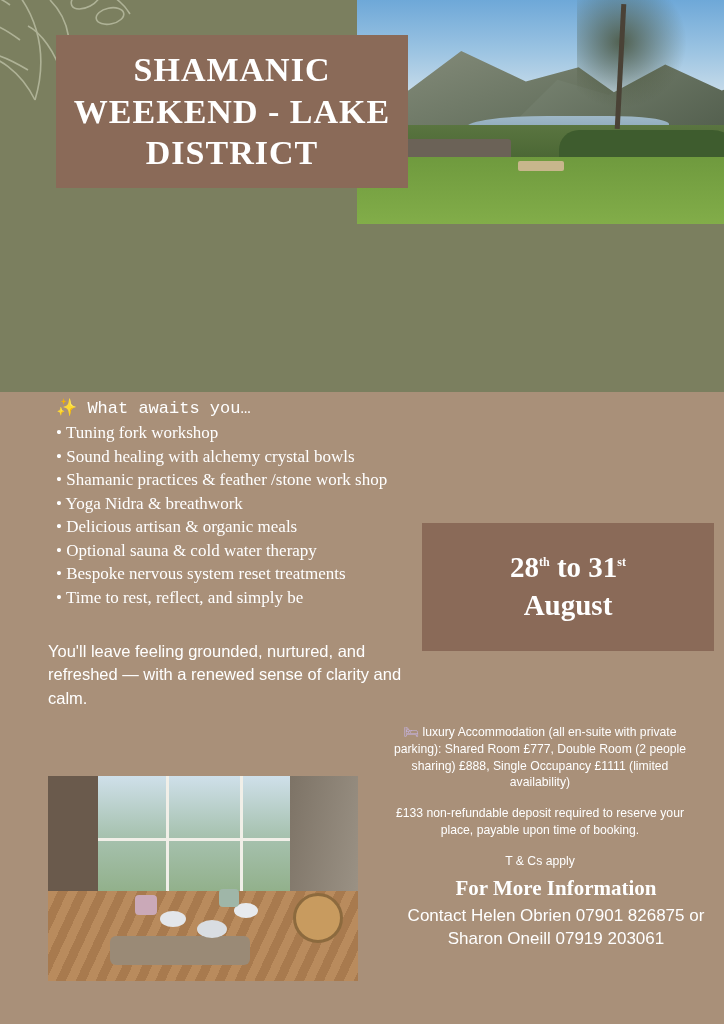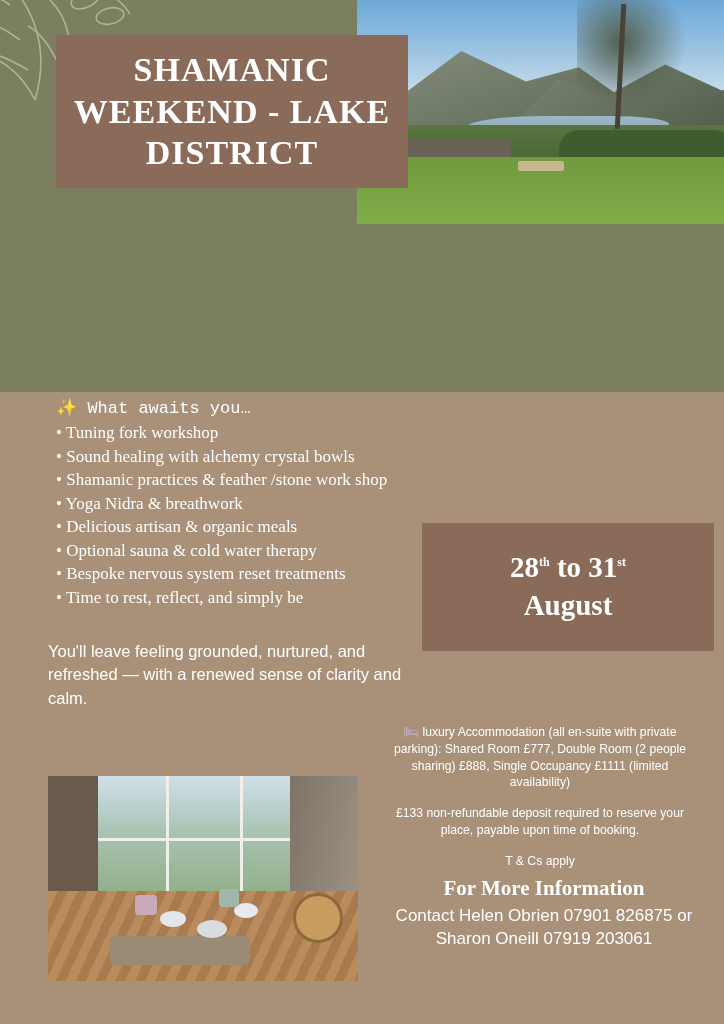--- a/index.html
+++ b/index.html
@@ -190,21 +190,21 @@
     font-size: 12.2px;
     line-height: 1.38;
     margin-top: 22px;
   }
   .pricing .bed { color: #c9b6e8; }
   .pricing .para2 { margin-top: 14px; }
   .pricing .para3 { margin-top: 14px; }
 
   
   .contact {
-    position: absolute; left: 386px; top: 876px;
+    position: absolute; left: 398px; top: 876px;
     width: 316px;
     text-align: center;
     color: #ffffff;
   }
   .contact .hdr {
     font-family: "Liberation Serif", serif;
     font-weight: 700;
     font-size: 21px;
     margin-bottom: 4px;
   }

